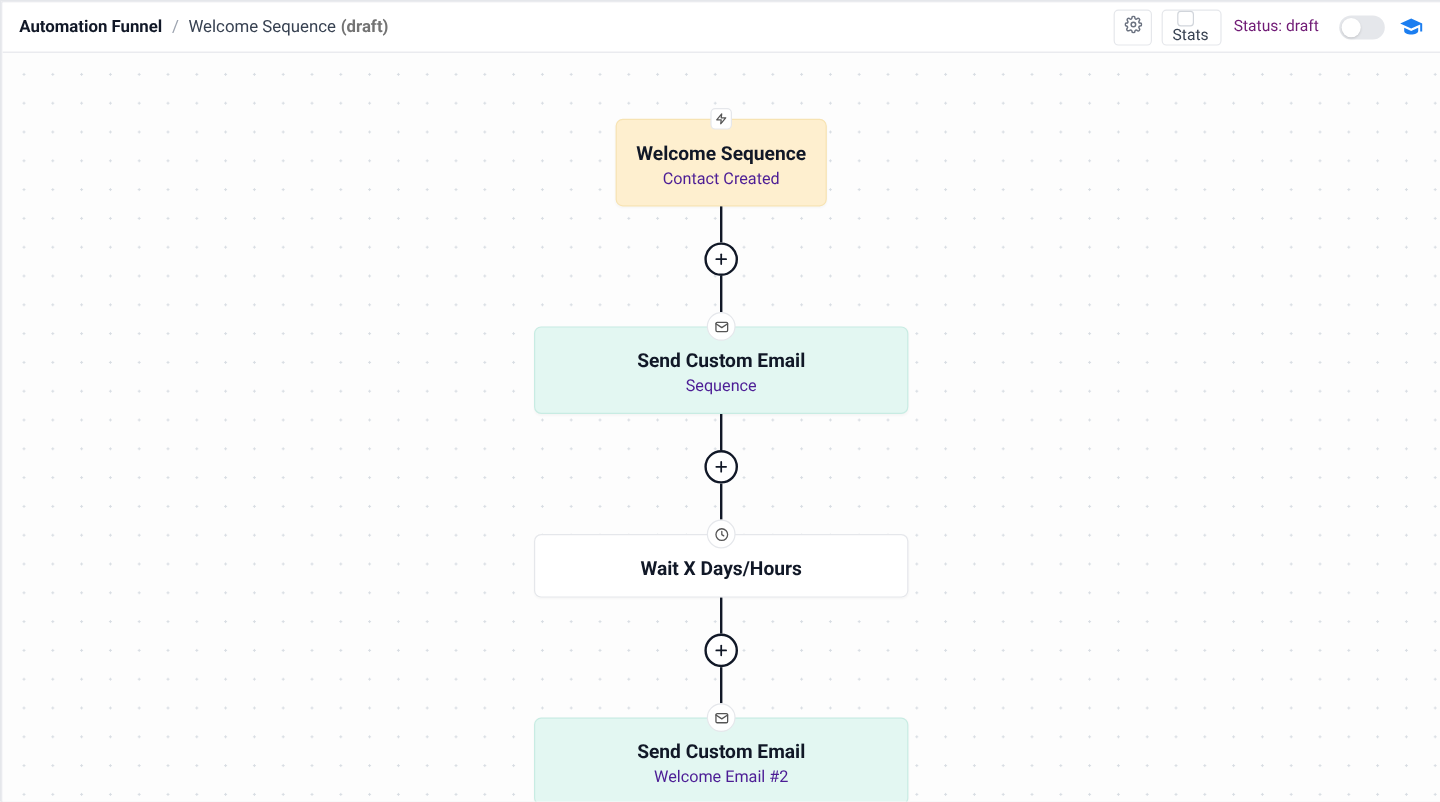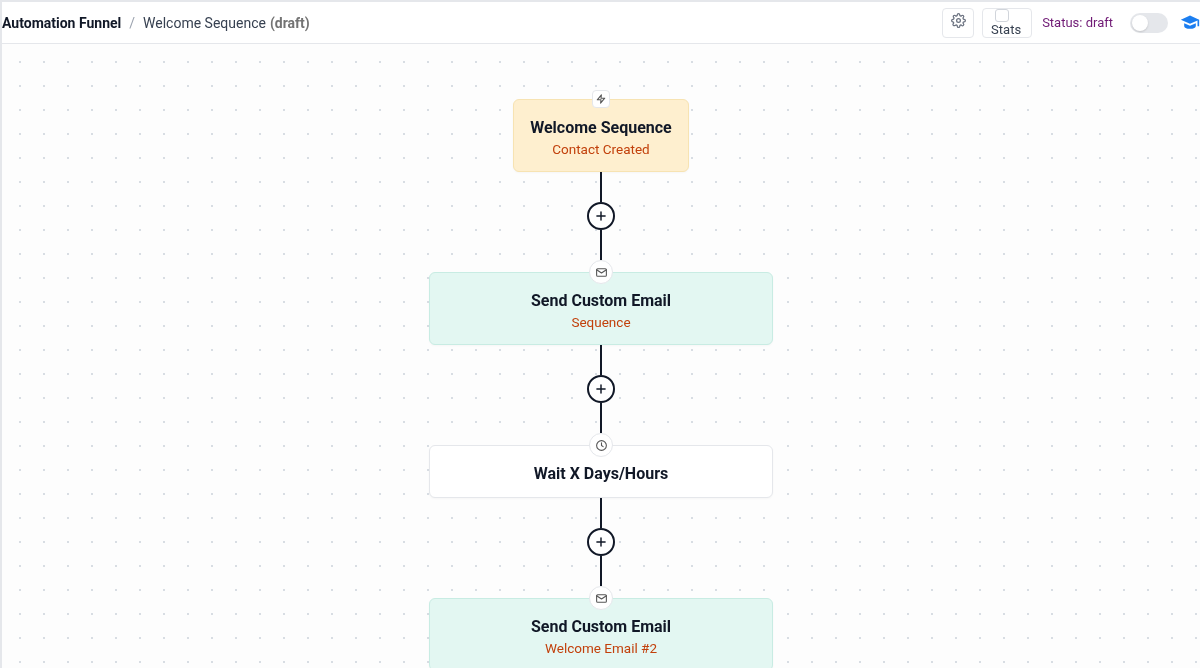--- a/index.html
+++ b/index.html
@@ -10,21 +10,21 @@
     overflow: hidden;
     border: 1px solid #e5e7eb;
     background: #fff;
   }
 
   
   .topbar {
     height: 42px;
     display: flex;
     align-items: center;
-    padding: 0 0;
+    padding: 0 14px;
     border-bottom: 1px solid #e5e7eb;
     background: #fff;
     position: relative;
     z-index: 2;
   }
   .crumb-root { font-weight: 700; font-size: 14px; }
   .crumb-sep  { color: #9ca3af; font-size: 14px; margin: 0 8px; }
   .crumb-name { font-size: 14px; color: #374151; }
   .crumb-status { font-size: 14px; font-weight: 700; color: #737373; margin-left: 4px; }
 
@@ -111,31 +111,31 @@
     margin-bottom: -12px;
     position: relative; z-index: 3;
   }
   .badge.sq {
     border-radius: 4px;
     width: 18px; height: 18px;
     margin-bottom: -9px;
   }
 
   .node {
-    width: 344px;
+    width: 312px;
     border-radius: 6px;
     border: 1px solid;
     padding: 18px 12px 14px;
     text-align: center;
     background: #fff;
     box-shadow: 0 1px 2px rgba(10,10,20,0.03);
     cursor: pointer;
   }
   .node .title { font-weight: 700; font-size: 16px; }
-  .node .sub   { font-size: 13.5px; color: #c2410c; margin-top: 4px; }
+  .node .sub   { font-size: 13.5px; color: #4c1d95; margin-top: 4px; }
 
   .node.trigger { width: 176px; background: #feefcf; border-color: #f7e3b2; }
   .node.email   { background: #e3f7f2; border-color: #c8ece3; }
   .node.wait    { background: #ffffff; border-color: #e5e7eb; }
 
   .connector {
     display: flex; flex-direction: column; align-items: center;
   }
   .line {
     width: 2px; background: #111827;

